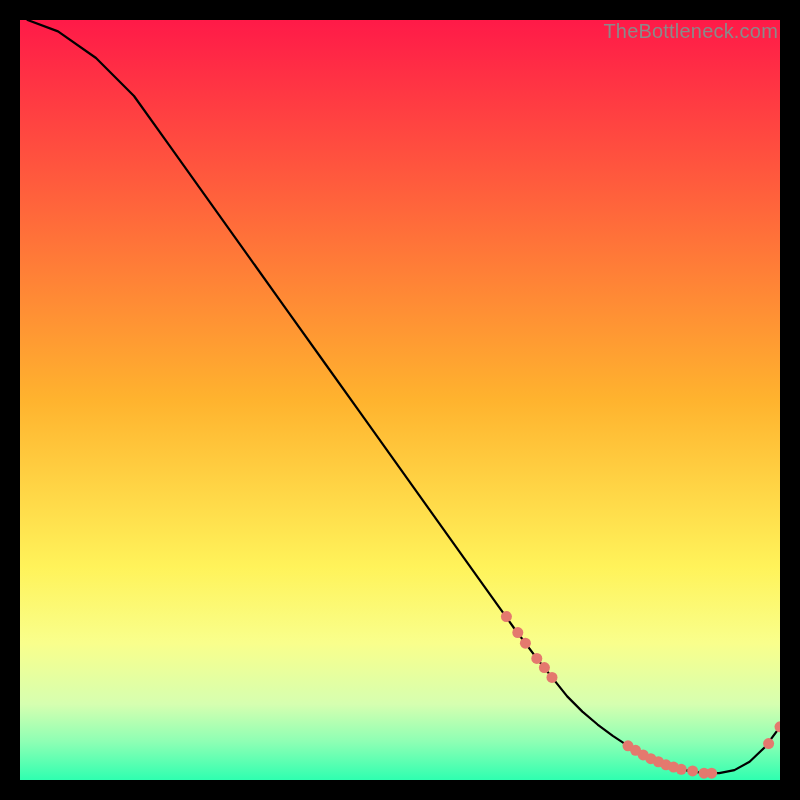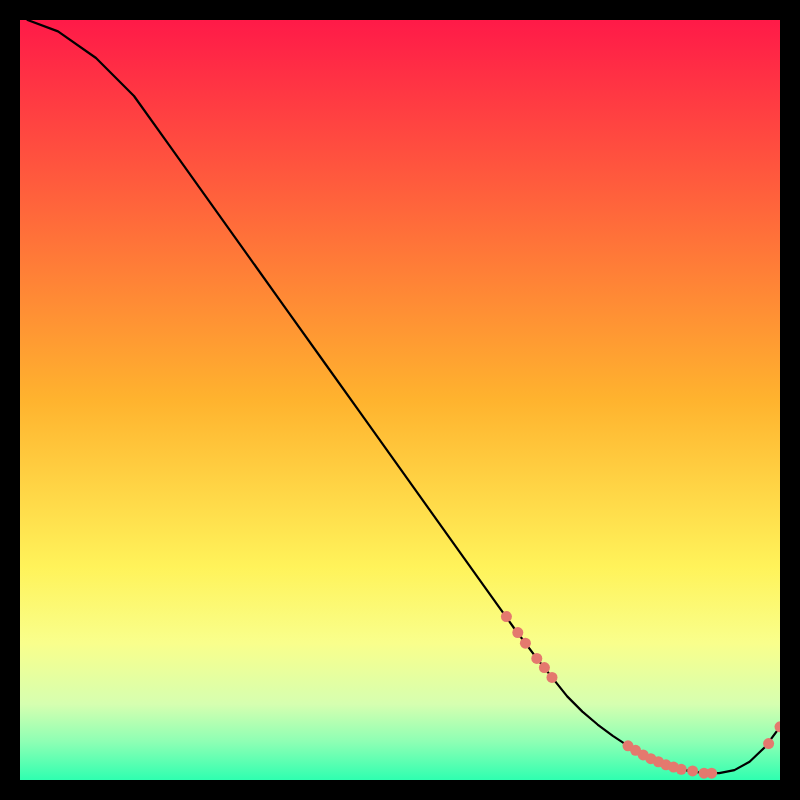--- a/index.html
+++ b/index.html
@@ -70,13 +70,14 @@
         <circle cx="646.00" cy="744.80" r="5.5" fill="#e4796e"></circle>
         <circle cx="653.60" cy="747.08" r="5.5" fill="#e4796e"></circle>
         <circle cx="661.20" cy="749.36" r="5.5" fill="#e4796e"></circle>
         <circle cx="672.60" cy="750.88" r="5.5" fill="#e4796e"></circle>
         <circle cx="684.00" cy="753.16" r="5.5" fill="#e4796e"></circle>
         <circle cx="691.60" cy="753.16" r="5.5" fill="#e4796e"></circle>
         <circle cx="748.60" cy="723.52" r="5.5" fill="#e4796e"></circle>
         <circle cx="760.00" cy="706.80" r="5.5" fill="#e4796e"></circle>
       </g>
   </svg>
+  <div class="watermark">TheBottleneck.com</div>
 </div>
 
 </body></html>

